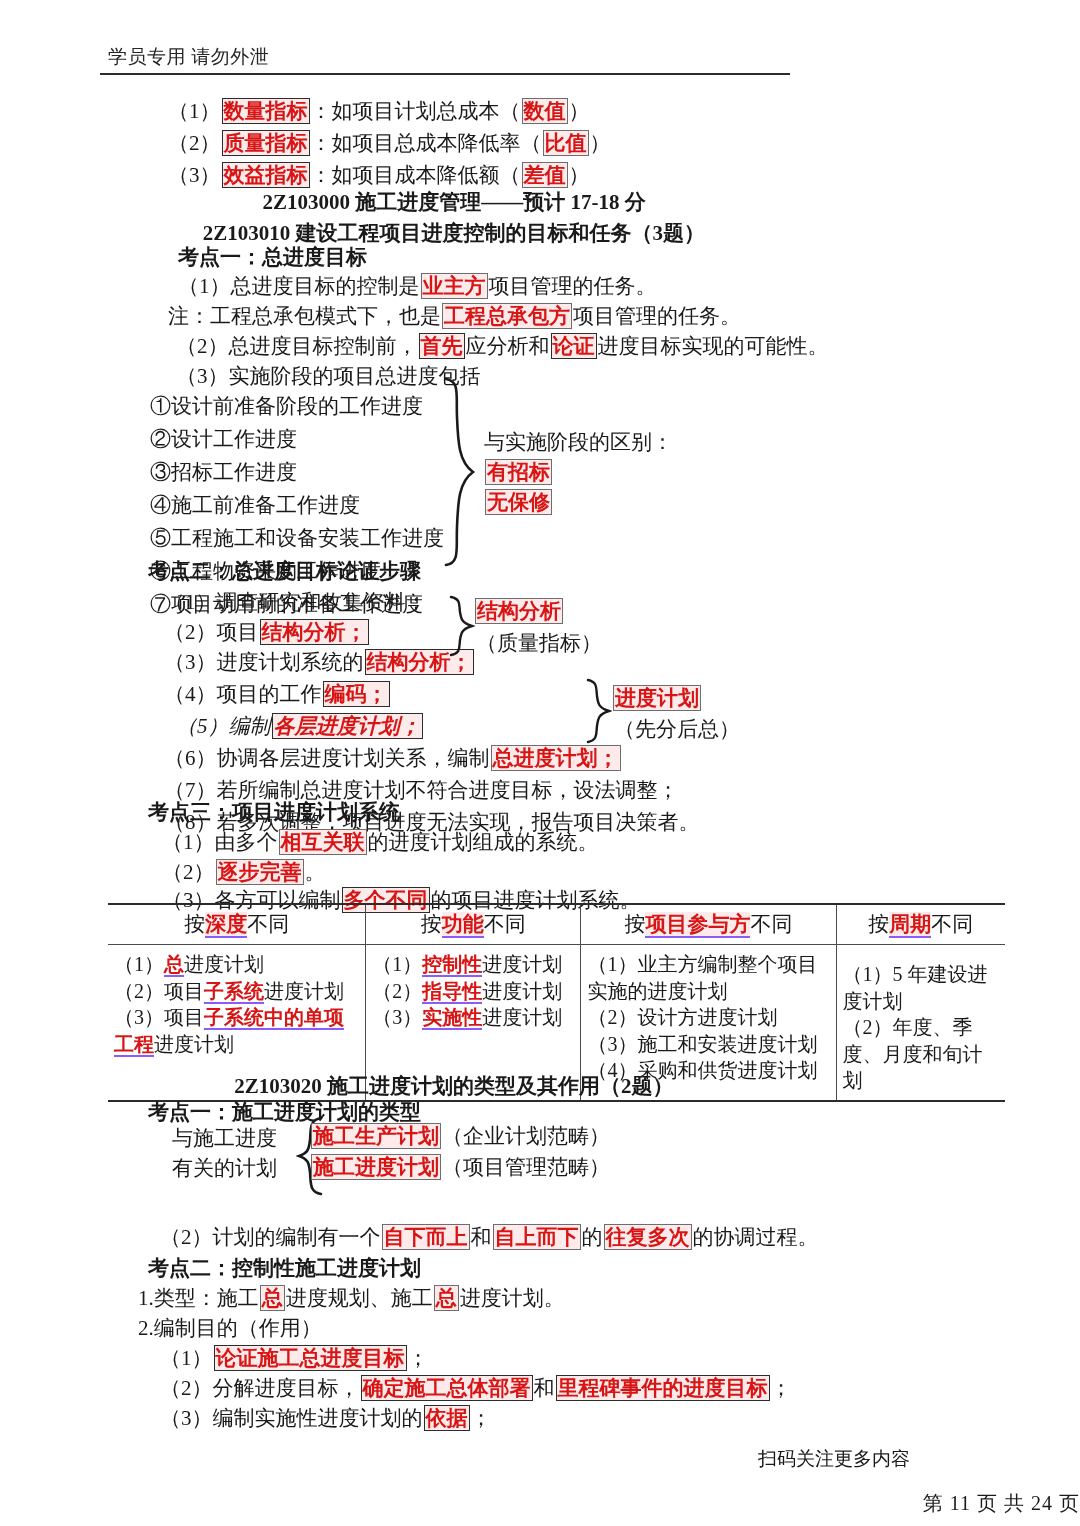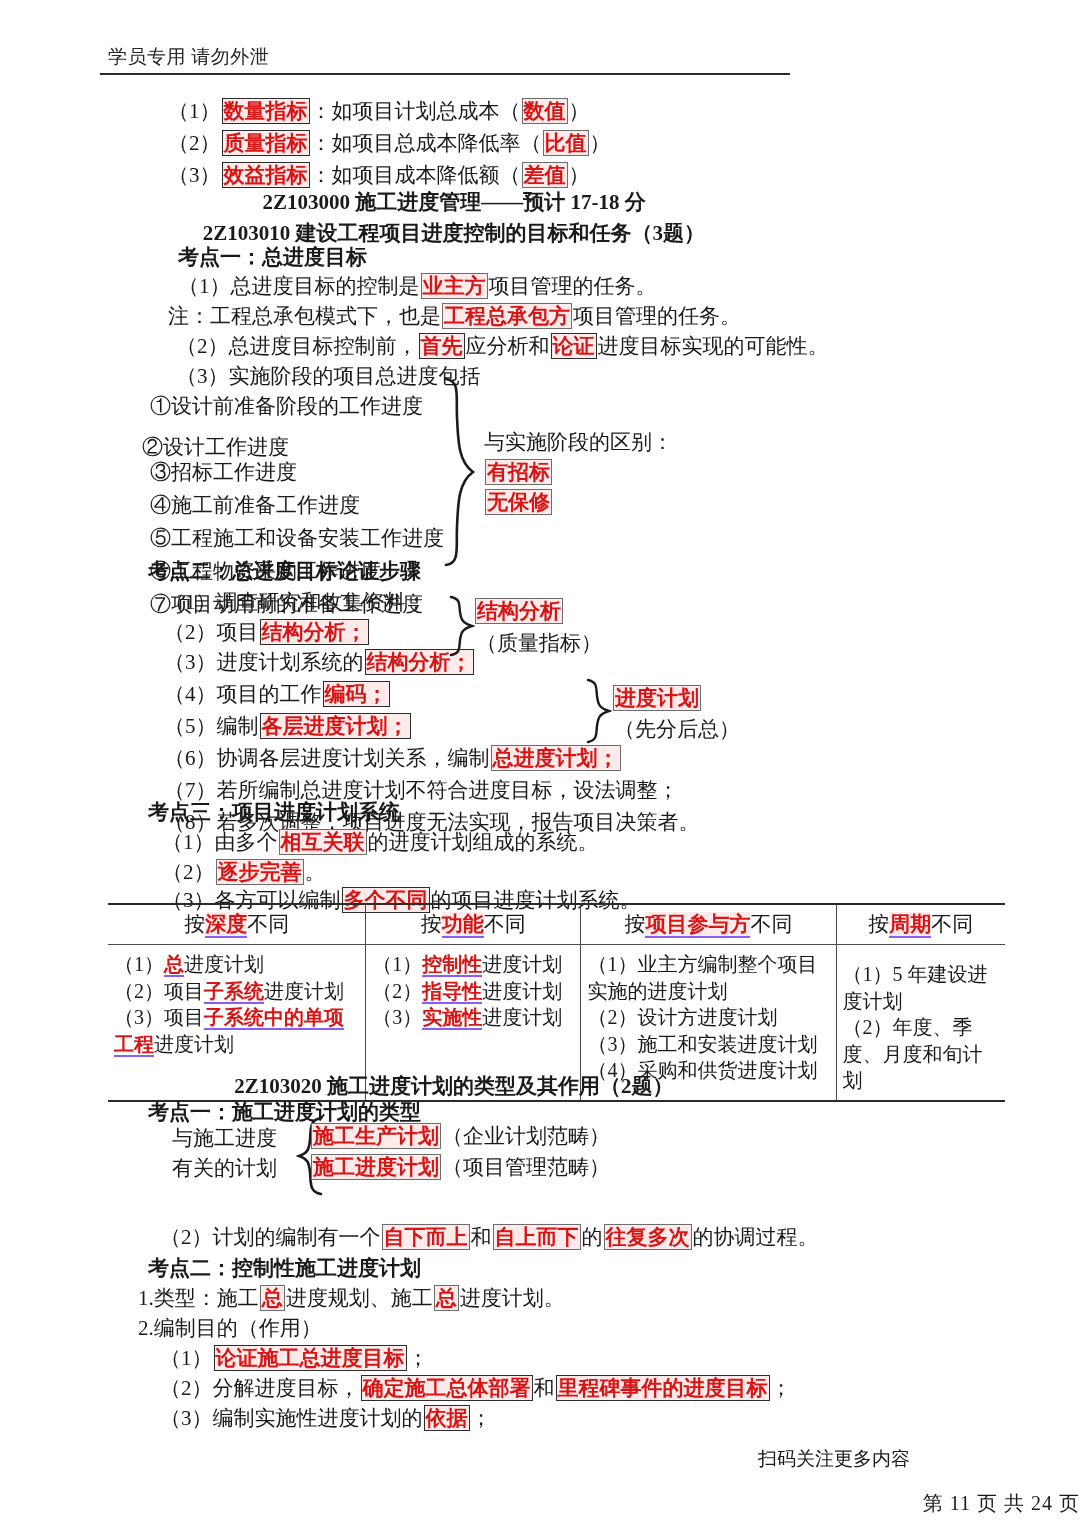--- a/index.html
+++ b/index.html
@@ -176,21 +176,21 @@
   </div>
   <div class="ln" style="left:168px; top:306px;">
     <span>注：工程总承包模式下，也是</span><span class="hl">工程总承包方</span><span>项目管理的任务。</span>
   </div>
   <div class="ln" style="left:176px; top:336px;">
     <span>（2）总进度目标控制前，</span><span class="hl dark">首先</span><span>应分析和</span><span class="hl dark">论证</span><span>进度目标实现的可能性。</span>
   </div>
   <div class="ln" style="left:176px; top:366px;">（3）实施阶段的项目总进度包括</div>
 
   <div class="ln" style="left:150px; top:396px;">①设计前准备阶段的工作进度</div>
-  <div class="ln" style="left:142px; top:429px;margin-top:8px;">②设计工作进度</div>
+  <div class="ln" style="left:150px; top:429px;">②设计工作进度</div>
   <div class="ln" style="left:150px; top:462px;">③招标工作进度</div>
   <div class="ln" style="left:150px; top:495px;">④施工前准备工作进度</div>
   <div class="ln" style="left:150px; top:528px;">⑤工程施工和设备安装工作进度</div>
   <div class="ln" style="left:150px; top:561px;">⑥工程物资采购工作进度</div>
   <div class="ln" style="left:150px; top:594px;">⑦项目动用前的准备工作进度</div>
 
   <div class="brace" style="left:443px; top:377px;">
     <svg width="34" height="190" viewBox="0 0 34 190" fill="none" xmlns="http://www.w3.org/2000/svg">
       <path d="M3 2 C17 4 13 18 14 40 C15 66 16 85 30 95 C16 105 15 124 14 150 C13 172 17 186 3 188" stroke="#1a1a1a" stroke-width="2.6" stroke-linecap="round" fill="none"></path>
     </svg>
@@ -211,21 +211,21 @@
   </div>
   <div class="ln" style="left:164px; top:622px;">
     <span>（2）</span><span>项目</span><span class="hl dark">结构分析；</span>
   </div>
   <div class="ln" style="left:164px; top:652px;">
     <span>（3）</span><span>进度计划系统的</span><span class="hl dark">结构分析；</span>
   </div>
   <div class="ln" style="left:164px; top:684px;">
     <span>（4）</span><span>项目的工作</span><span class="hl dark">编码；</span>
   </div>
-  <div class="ln" style="left:164px; top:716px;">
+  <div class="ln" style="left:176px; top:716px;font-style:italic;">
     <span>（5）</span><span>编制</span><span class="hl dark">各层进度计划；</span>
   </div>
   <div class="ln" style="left:164px; top:748px;">
     <span>（6）</span><span>协调各层进度计划关系，编制</span><span class="hl">总进度计划；</span>
   </div>
   <div class="ln" style="left:164px; top:780px;">
     <span>（7）</span><span>若所编制总进度计划不符合进度目标，设法调整；</span>
   </div>
   <div class="ln" style="left:164px; top:812px;">
     <span>（8）</span><span>若多次调整，项目进度无法实现，报告项目决策者。</span>

